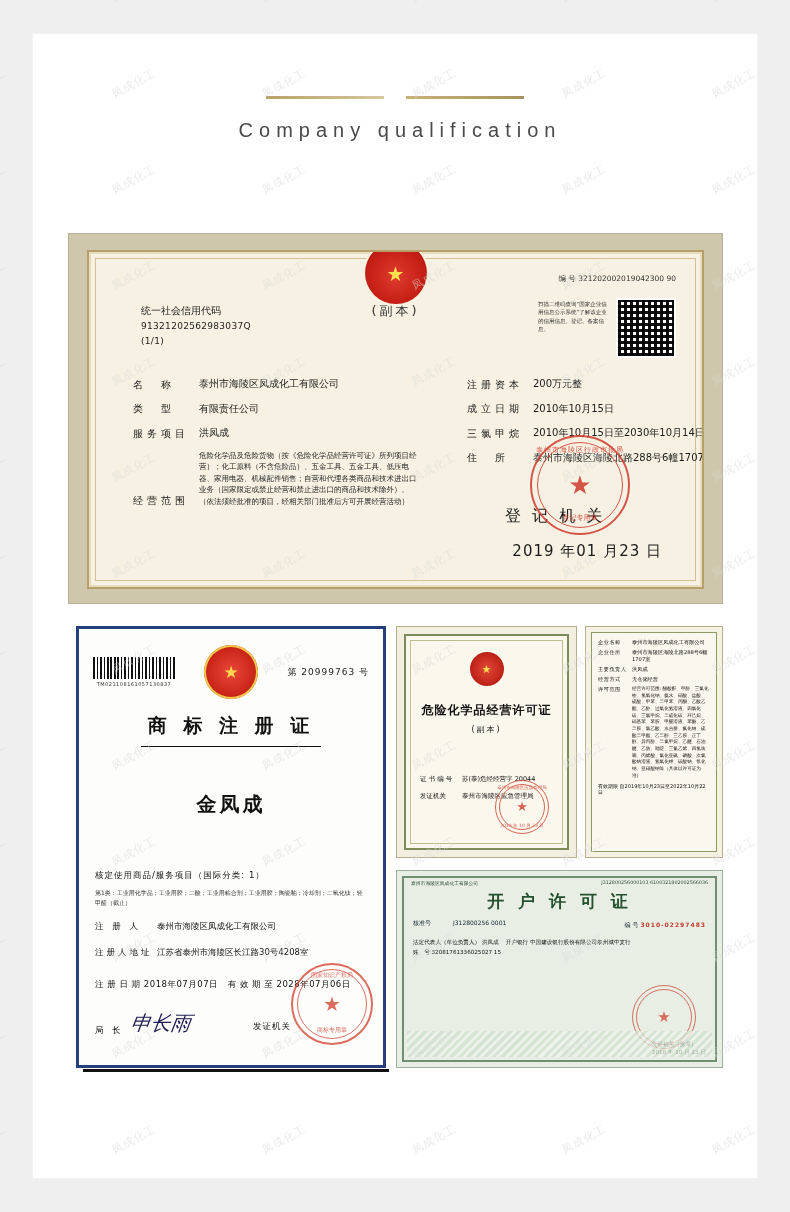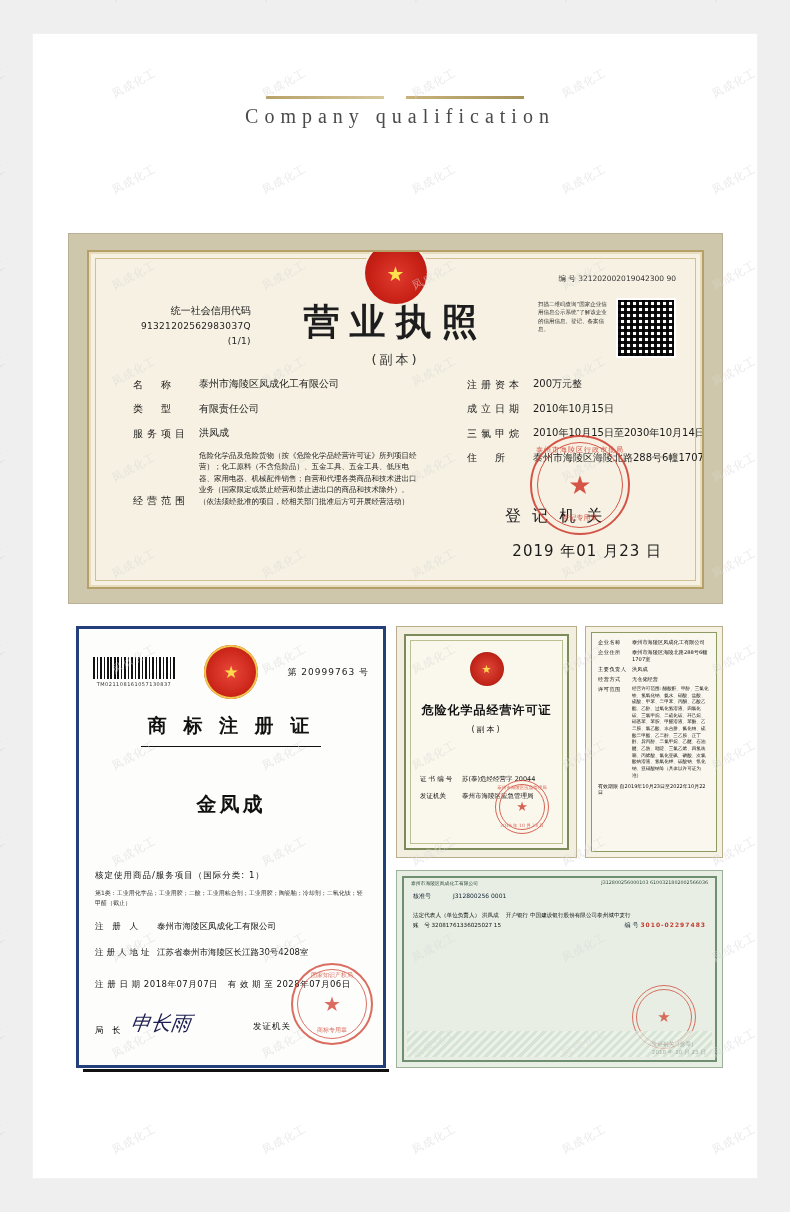--- a/index.html
+++ b/index.html
@@ -31,22 +31,22 @@
   
   .header{position:absolute;left:0;top:62px;width:724px;text-align:center;}
   .title-row{display:flex;align-items:center;justify-content:center;gap:22px;}
   .rule{width:118px;height:3px;background:linear-gradient(90deg,#c8b27a,#a8935c);}
   .rule.left{background:linear-gradient(90deg,#b9a268,#d6c79d);}
   .main-title{
     font-size:31px;color:#2a2a2a;font-weight:bold;letter-spacing:3px;
     font-family:"DejaVu Sans","Liberation Sans",sans-serif;
   }
   .sub-title{
-    margin-top:6px;font-size:20px;color:#4a4a4a;letter-spacing:6px;
-    font-family:Liberation Serif, serif;
+    margin-top:20px;font-size:20px;color:#4a4a4a;letter-spacing:6px;
+    font-family:Liberation Sans, sans-serif;
     padding-left:10px;
   }
   
   .lic{
     position:absolute;left:35px;top:199px;width:655px;height:371px;
     background:#cfc7ab;
     border:1px solid #b9b096;
     box-sizing:border-box;
     overflow:hidden;
   }
@@ -76,21 +76,21 @@
   }
   .lic-head{
     position:absolute;left:0;right:0;top:46px;text-align:center;
   }
   .lic-head .big{
     font-size:36px;font-weight:bold;color:#1d1d1d;letter-spacing:10px;
     font-family:"DejaVu Sans","Liberation Sans",sans-serif;
   }
   .lic-head .fu{font-size:13px;color:#333;letter-spacing:3px;margin-top:4px;}
   .lic-credit{
-    position:absolute;left:52px;top:50px;font-size:10px;color:#222;text-align:right;line-height:1.7;
+    position:absolute;left:52px;top:50px;font-size:10px;color:#222;text-align:left;line-height:1.7;
   }
   .lic-credit .num{font-size:9px;letter-spacing:.3px;}
   .qr{
     position:absolute;right:26px;top:46px;width:56px;height:56px;
     background:
       repeating-linear-gradient(90deg,#111 0 3px,#fff 3px 6px),
       repeating-linear-gradient(0deg,#111 0 3px,#fff 3px 6px);
     background-blend-mode:multiply;
     border:2px solid #fff;
   }
@@ -267,21 +267,20 @@
         <span>321202002019042300 90</span>
       </div>
 
       <div class="lic-credit">
         <div>统一社会信用代码</div>
         <div class="num">91321202562983037Q</div>
         <div class="num">(1/1)</div>
       </div>
 
       <div class="lic-head">
-        <div class="big">营业执照</div>
         <div class="fu">(副本)</div>
       </div>
 
       <div class="qr-note">扫描二维码查询“国家企业信用信息公示系统”了解该企业的信用信息、登记、备案信息。</div>
       <div class="qr"></div>
 
       <div class="lic-left">
         <div class="lic-row">
           <div class="k">名　称</div>
           <div class="v">泰州市海陵区凤成化工有限公司</div>
@@ -445,20 +444,21 @@
       </div>
     </div>
   </div>
 
   <div class="bk">
     <div class="bk-top">
       <span>泰州市海陵区凤成化工有限公司</span>
       <span>J312800256000103 6100321802002566036</span>
     </div>
 
+    <div class="bk-title">开 户 许 可 证</div>
 
     <div class="bk-line">
       <div class="k">核准号</div>
       <div class="v">J312800256 0001</div>
     </div>
     <div class="bk-no">
       <span>编 号</span>
       <b>3010-02297483</b>
     </div>
 

